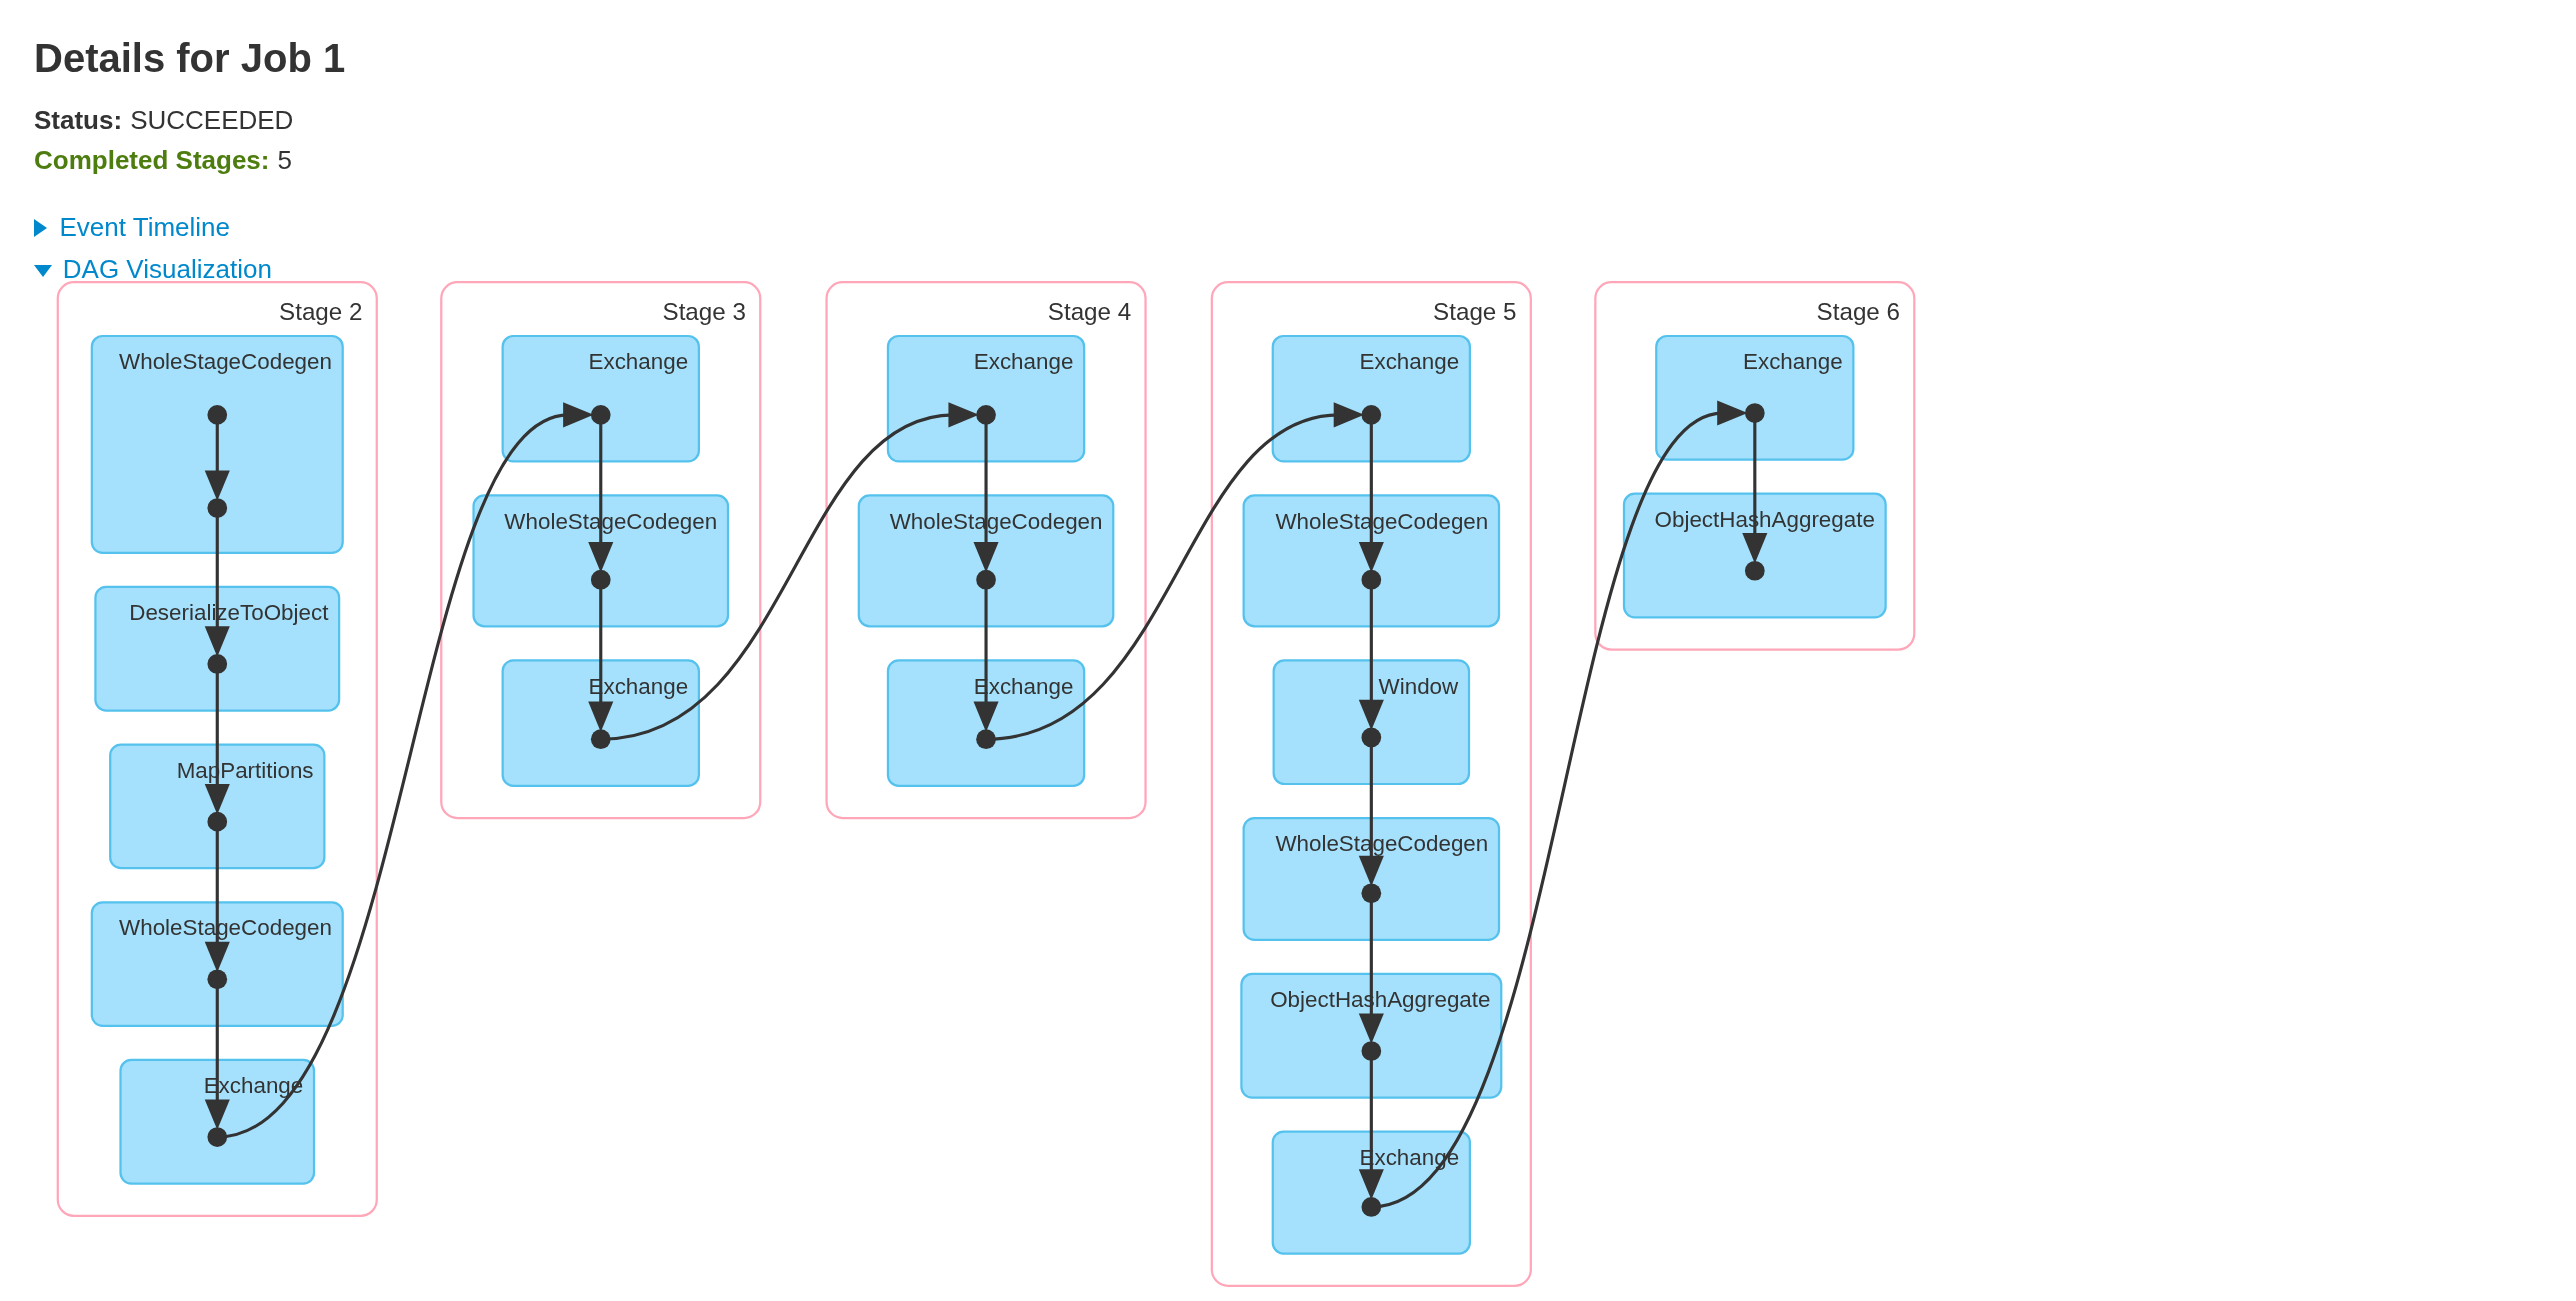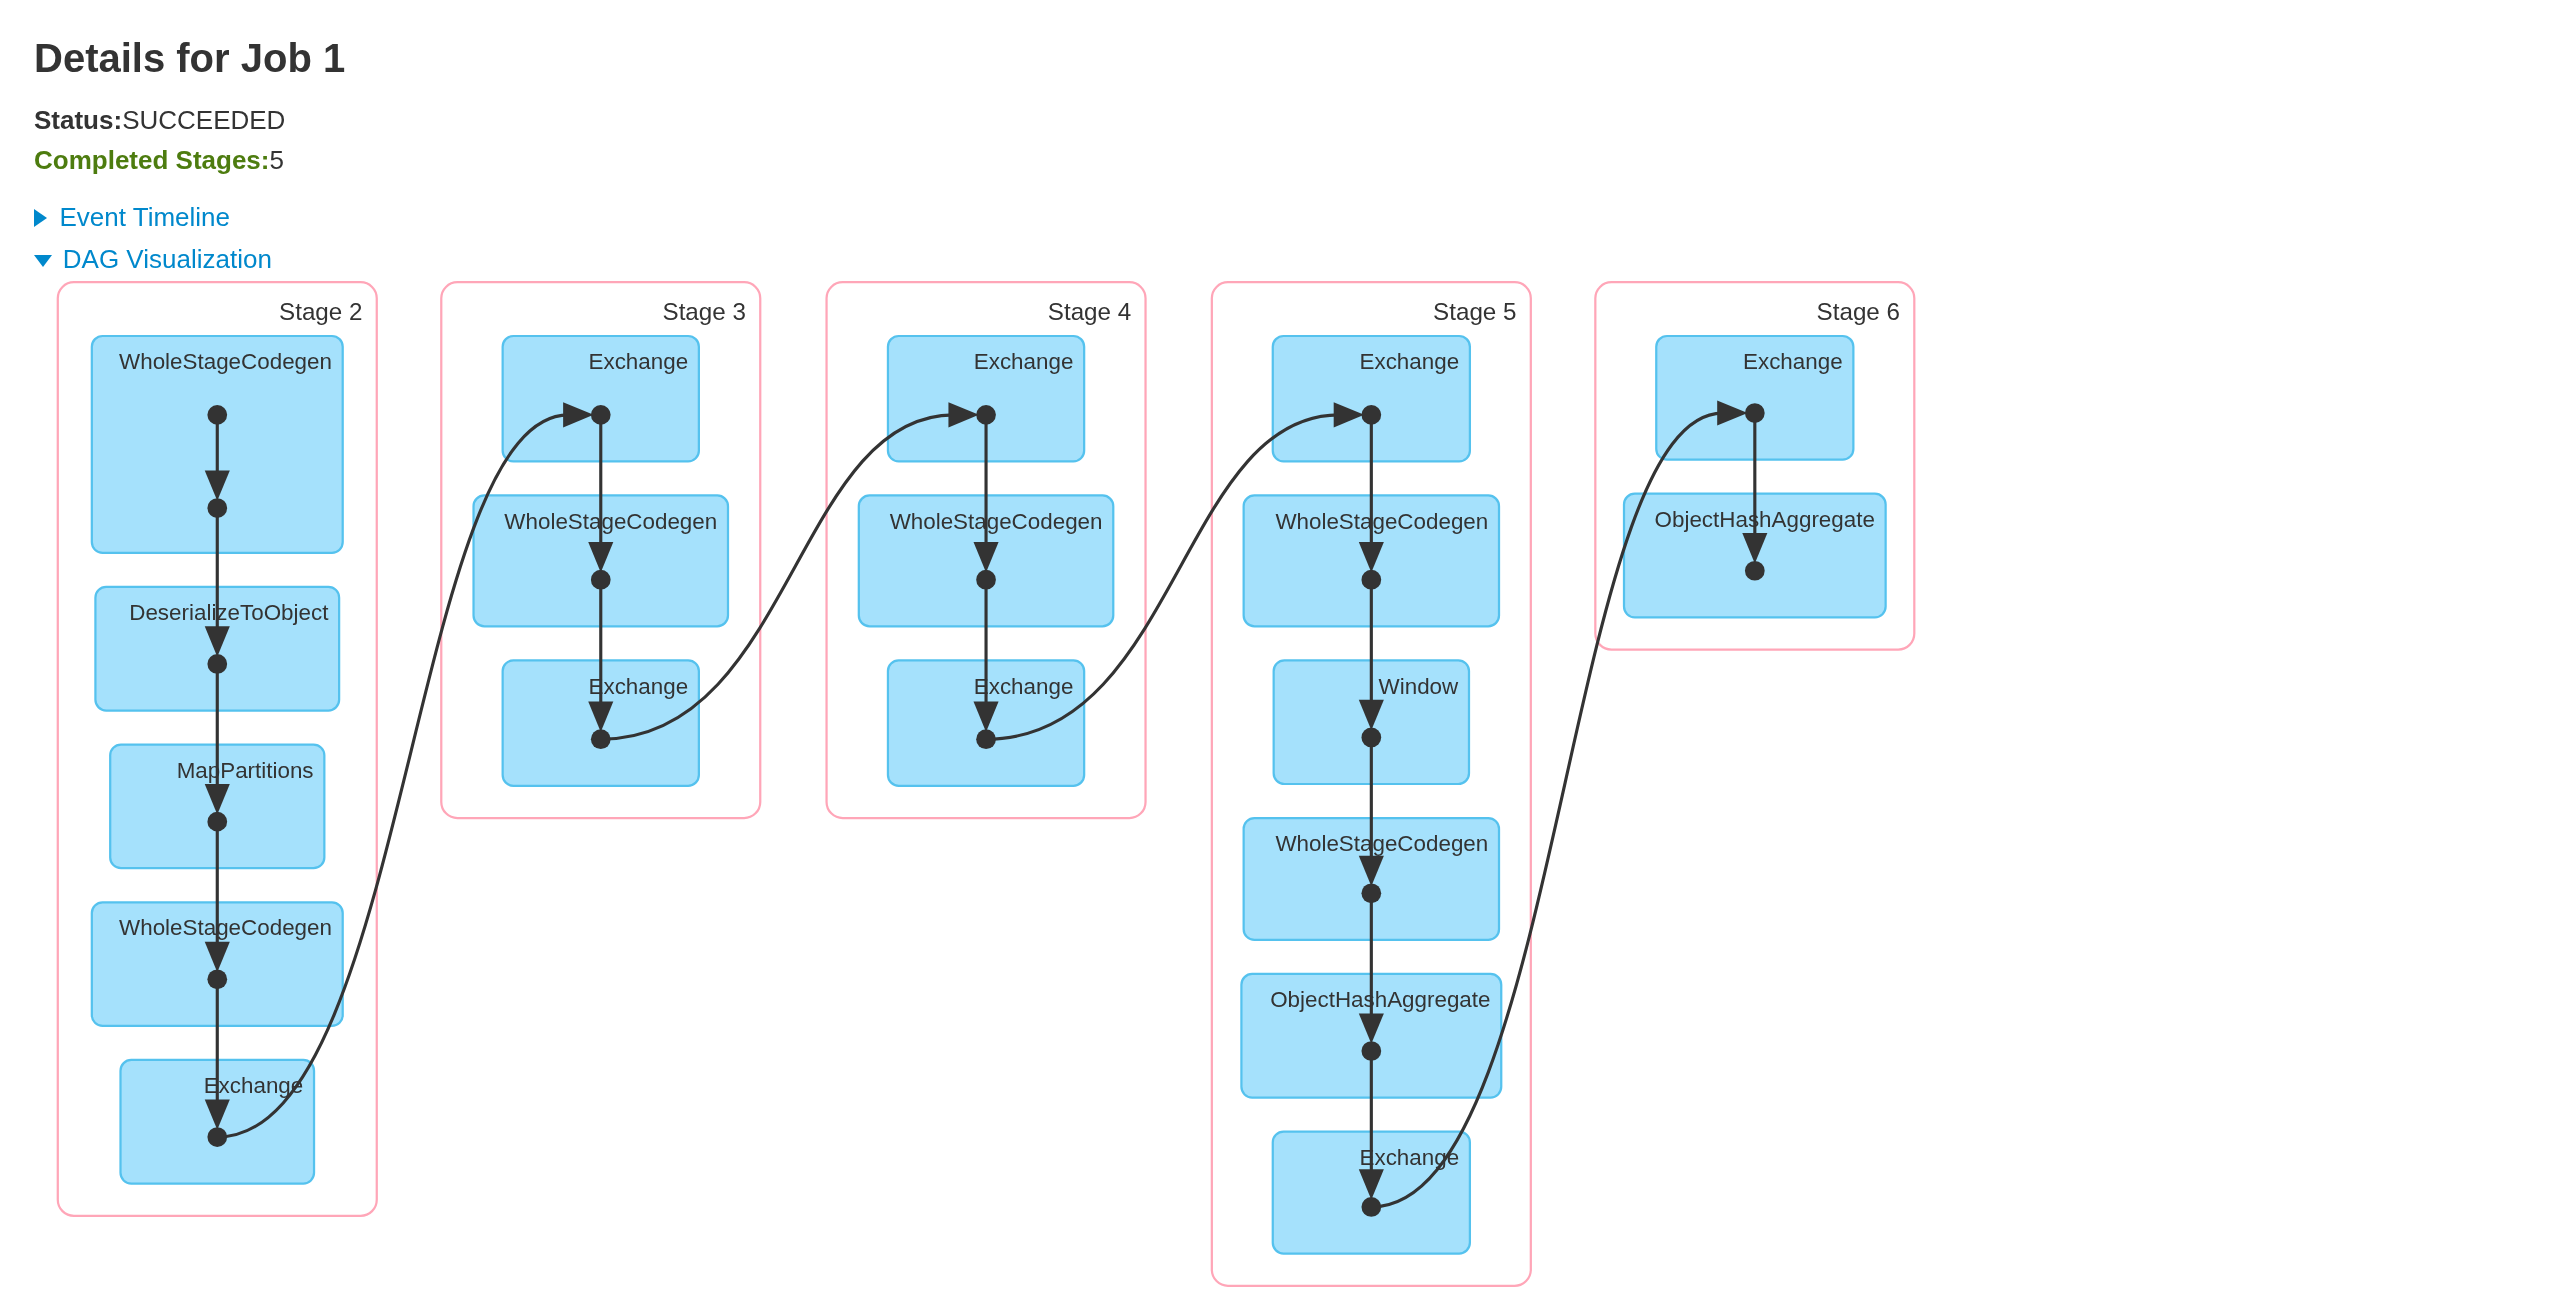--- a/index.html
+++ b/index.html
@@ -13,21 +13,21 @@
   #header { position: absolute; left: 34px; top: 0; z-index: 2; }
   #page-title {
     margin: 36px 0 0 0;
     font-size: 40px; font-weight: bold; color: #333;
     letter-spacing: 0px; line-height: 1.1;
   }
   .meta-line { margin-top: 25px; font-size: 26px; color: #333; }
   .meta-line + .meta-line { margin-top: 9px; }
   .bold { font-weight: bold; }
   .blue { color: #4d7c0f; }
-  .val { }
+  .val { margin-left: 8px; }
   .toggle-line {
     margin-top: 23px; font-size: 26px; color: #0088CC;
     display: flex; align-items: center; cursor: pointer;
   }
   .toggle-line + .toggle-line { margin-top: 10.8px; }
   .tri { display: inline-block; width: 0; height: 0; }
   .tri-right {
     border-left: 13.4px solid #0088CC;
     border-top: 9px solid transparent;
     border-bottom: 9px solid transparent;
@@ -51,21 +51,21 @@
     <h1 id="page-title">Details for Job 1</h1>
 
     <div class="meta-line">
       <span class="bold">Status:</span><span class="val">SUCCEEDED</span>
     </div>
 
     <div class="meta-line">
       <a class="bold blue">Completed Stages:</a><span class="val">5</span>
     </div>
 
-    <div class="toggle-line" style="margin-top:26px">
+    <div class="toggle-line" style="margin-top:36px">
       <span class="tri tri-right"></span>
       <span class="toggle-label">Event Timeline</span>
     </div>
 
     <div class="toggle-line">
       <span class="tri tri-down"></span>
       <span class="toggle-label">DAG Visualization</span>
     </div>
   </div>
 

